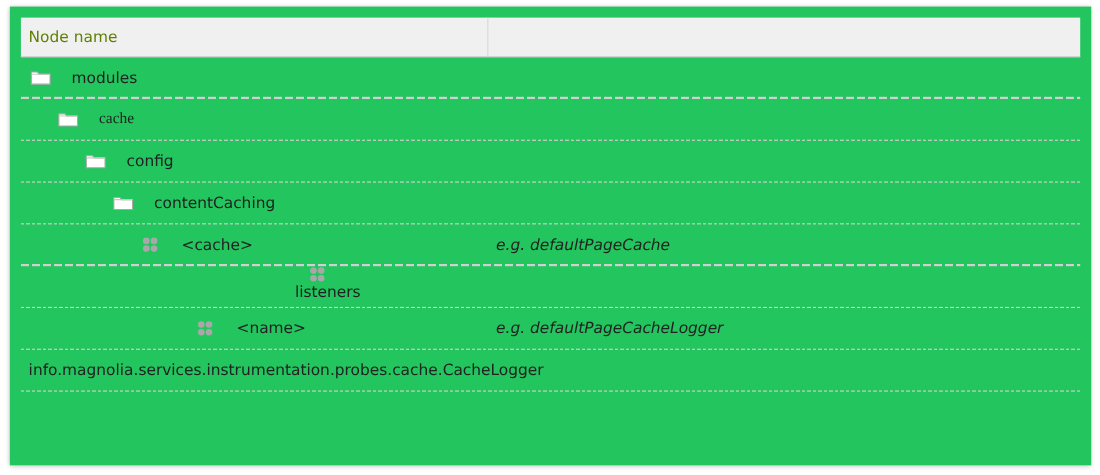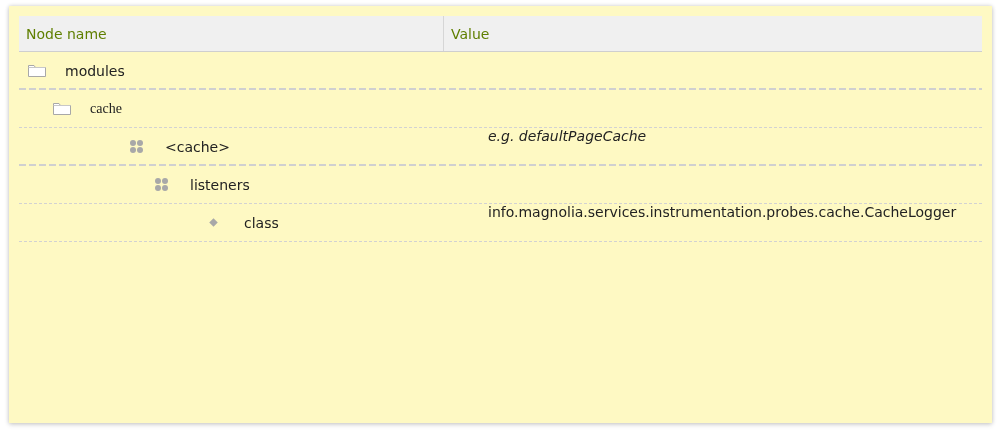--- a/index.html
+++ b/index.html
@@ -1,53 +1,52 @@
 <!DOCTYPE html>
 <html><head>
   <meta charset="utf-8">
   <style>
     html, body { margin: 0; padding: 0; background: #ffffff; }
     body { width: 1000px; height: 432px; position: relative; overflow: hidden; font-family: "DejaVu Sans", sans-serif; }
     .card {
       position: absolute; left: 9px; top: 6px; width: 983px; height: 417px;
-      background: #fef9c3;
+      background: #22c55e;
       box-shadow: 0 0 4px rgba(0,0,0,0.18), 0 2px 5px rgba(0,0,0,0.12);
     }
     .table { position: absolute; left: 10px; top: 10px; width: 963px; }
     .thead {
       height: 35px; background: #f0f0f0; border-bottom: 1px solid #cfcfcf;
       display: flex; color: #5f7f00; font-size: 14px;
     }
     .th { display: flex; align-items: center; padding-left: 7px; box-sizing: border-box; }
     .th.name { width: 425px; border-right: 1px solid #d6d6d6; }
     .th.value { flex: 1; }
-    .row { height: 38px; display: flex; align-items: flex-start; position: relative; font-size: 14px; color: #222; }
+    .row { height: 38px; display: flex; align-items: center; position: relative; font-size: 14px; color: #222; }
     .row::after {
       content: ""; position: absolute; left: 0; right: 0; bottom: 0; height: 1px;
       background-image: repeating-linear-gradient(90deg, #d2d2d2 0 3px, transparent 3px 5px);
     }
     .row.strong::after {
       height: 2px;
       background-image: repeating-linear-gradient(90deg, #d0d0d0 0 7px, transparent 7px 10px);
     }
     .row.last::after { display: none; }
     .cell-name { width: 425px; display: flex; align-items: center; box-sizing: border-box; height: 100%; }
-    .cell-value { flex: 1; padding-left: 7px; margin-left: 37px; }
+    .cell-value { flex: 1; padding-left: 7px; }
     .cell-value.hint { font-style: italic; }
     .icon { width: 20px; height: 16px; display: inline-flex; align-items: center; justify-content: center; margin-right: 18px; flex: none; }
     .label { white-space: nowrap; }
   </style>
 </head>
 <body>
 
 <div class="card">
   <div class="table">
     <div class="thead">
       <div class="th name">Node name</div>
-      <div class="th value">Value</div>
     </div>
     <div id="rows">
         <div class="row strong">
           <div class="cell-name" style="padding-left: 8px;">
             <span class="icon">
               <svg width="20" height="14" viewBox="0 0 20 14">
                 <path d="M1.5 1.5 H7 L8.5 3.5 H18.5 V12.5 H1.5 Z" fill="#fff" stroke="#a8a8a8" stroke-width="1"></path>
                 <line x1="1.5" y1="3.5" x2="18.5" y2="3.5" stroke="#c8c8c8" stroke-width="1"></line>
               </svg>
             </span>
@@ -60,58 +59,90 @@
             <span class="icon">
               <svg width="20" height="14" viewBox="0 0 20 14">
                 <path d="M1.5 1.5 H7 L8.5 3.5 H18.5 V12.5 H1.5 Z" fill="#fff" stroke="#a8a8a8" stroke-width="1"></path>
                 <line x1="1.5" y1="3.5" x2="18.5" y2="3.5" stroke="#c8c8c8" stroke-width="1"></line>
               </svg>
             </span>
             <span class="label">cache</span>
           </div>
           <div class="cell-value"></div>
         </div>
+        <div class="row">
+          <div class="cell-name" style="padding-left: 58px;">
+            <span class="icon">
+              <svg width="20" height="14" viewBox="0 0 20 14">
+                <path d="M1.5 1.5 H7 L8.5 3.5 H18.5 V12.5 H1.5 Z" fill="#fff" stroke="#a8a8a8" stroke-width="1"></path>
+                <line x1="1.5" y1="3.5" x2="18.5" y2="3.5" stroke="#c8c8c8" stroke-width="1"></line>
+              </svg>
+            </span>
+            <span class="label">config</span>
+          </div>
+          <div class="cell-value"></div>
+        </div>
+        <div class="row">
+          <div class="cell-name" style="padding-left: 83px;">
+            <span class="icon">
+              <svg width="20" height="14" viewBox="0 0 20 14">
+                <path d="M1.5 1.5 H7 L8.5 3.5 H18.5 V12.5 H1.5 Z" fill="#fff" stroke="#a8a8a8" stroke-width="1"></path>
+                <line x1="1.5" y1="3.5" x2="18.5" y2="3.5" stroke="#c8c8c8" stroke-width="1"></line>
+              </svg>
+            </span>
+            <span class="label">contentCaching</span>
+          </div>
+          <div class="cell-value"></div>
+        </div>
         <div class="row strong">
           <div class="cell-name" style="padding-left: 108px;">
             <span class="icon">
               <svg width="18" height="16" viewBox="0 0 18 16">
                 <g fill="#a8a8a8">
                   <circle cx="5" cy="4" r="3"></circle>
                   <circle cx="12" cy="4" r="3"></circle>
                   <circle cx="5" cy="11" r="3"></circle>
                   <circle cx="12" cy="11" r="3"></circle>
                 </g>
               </svg>
             </span>
             <span class="label">&lt;cache&gt;</span>
           </div>
           <div class="cell-value hint">e.g. defaultPageCache</div>
         </div>
         <div class="row">
-          <div class="cell-name" style="padding-left: 133px;">
+          <div class="cell-name" style="padding-left: 133px; flex-direction: column;">
             <span class="icon">
               <svg width="18" height="16" viewBox="0 0 18 16">
                 <g fill="#a8a8a8">
                   <circle cx="5" cy="4" r="3"></circle>
                   <circle cx="12" cy="4" r="3"></circle>
                   <circle cx="5" cy="11" r="3"></circle>
                   <circle cx="12" cy="11" r="3"></circle>
                 </g>
               </svg>
             </span>
             <span class="label">listeners</span>
           </div>
           <div class="cell-value"></div>
         </div>
         <div class="row">
-          <div class="cell-name" style="padding-left: 185px;">
-            <span class="icon" style="margin-right: 20px;">
-              <svg width="12" height="12" viewBox="0 0 12 12">
-                <rect x="2.5" y="2.5" width="6" height="6" fill="#a8a8a8" transform="rotate(45 5.5 5.5)"></rect>
+          <div class="cell-name" style="padding-left: 158px;">
+            <span class="icon">
+              <svg width="18" height="16" viewBox="0 0 18 16">
+                <g fill="#a8a8a8">
+                  <circle cx="5" cy="4" r="3"></circle>
+                  <circle cx="12" cy="4" r="3"></circle>
+                  <circle cx="5" cy="11" r="3"></circle>
+                  <circle cx="12" cy="11" r="3"></circle>
+                </g>
               </svg>
             </span>
-            <span class="label">class</span>
+            <span class="label">&lt;name&gt;</span>
           </div>
+          <div class="cell-value hint">e.g. defaultPageCacheLogger</div>
+        </div>
+        <div class="row">
           <div class="cell-value">info.magnolia.services.instrumentation.probes.cache.CacheLogger</div>
         </div>
       </div>
   </div>
 </div>
 
 </body></html>

